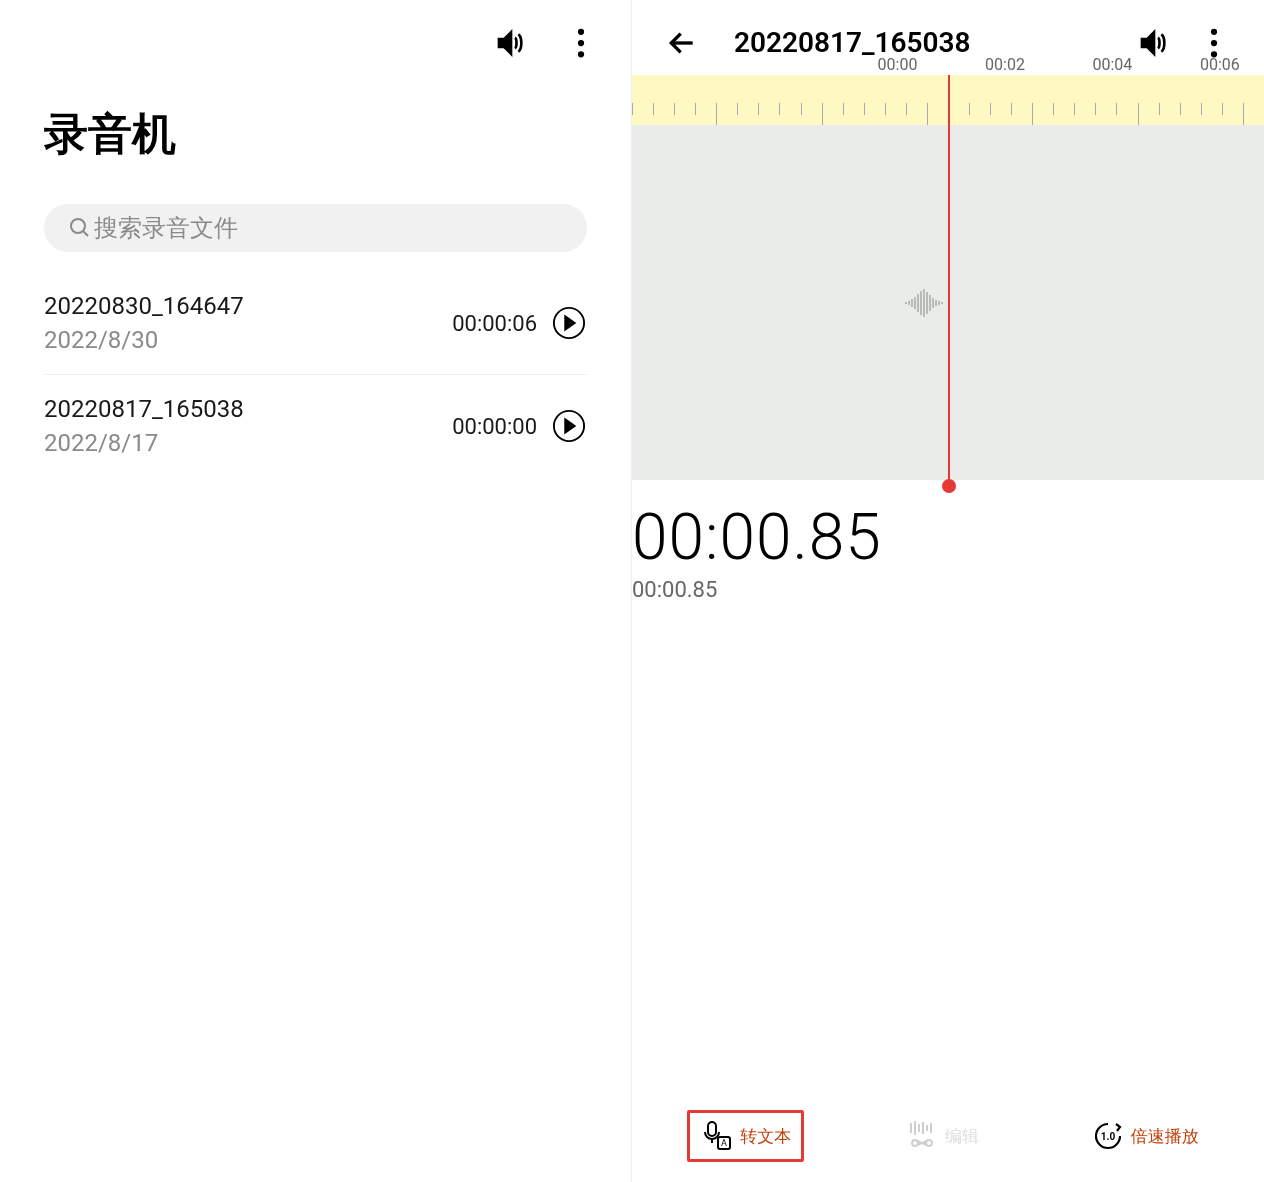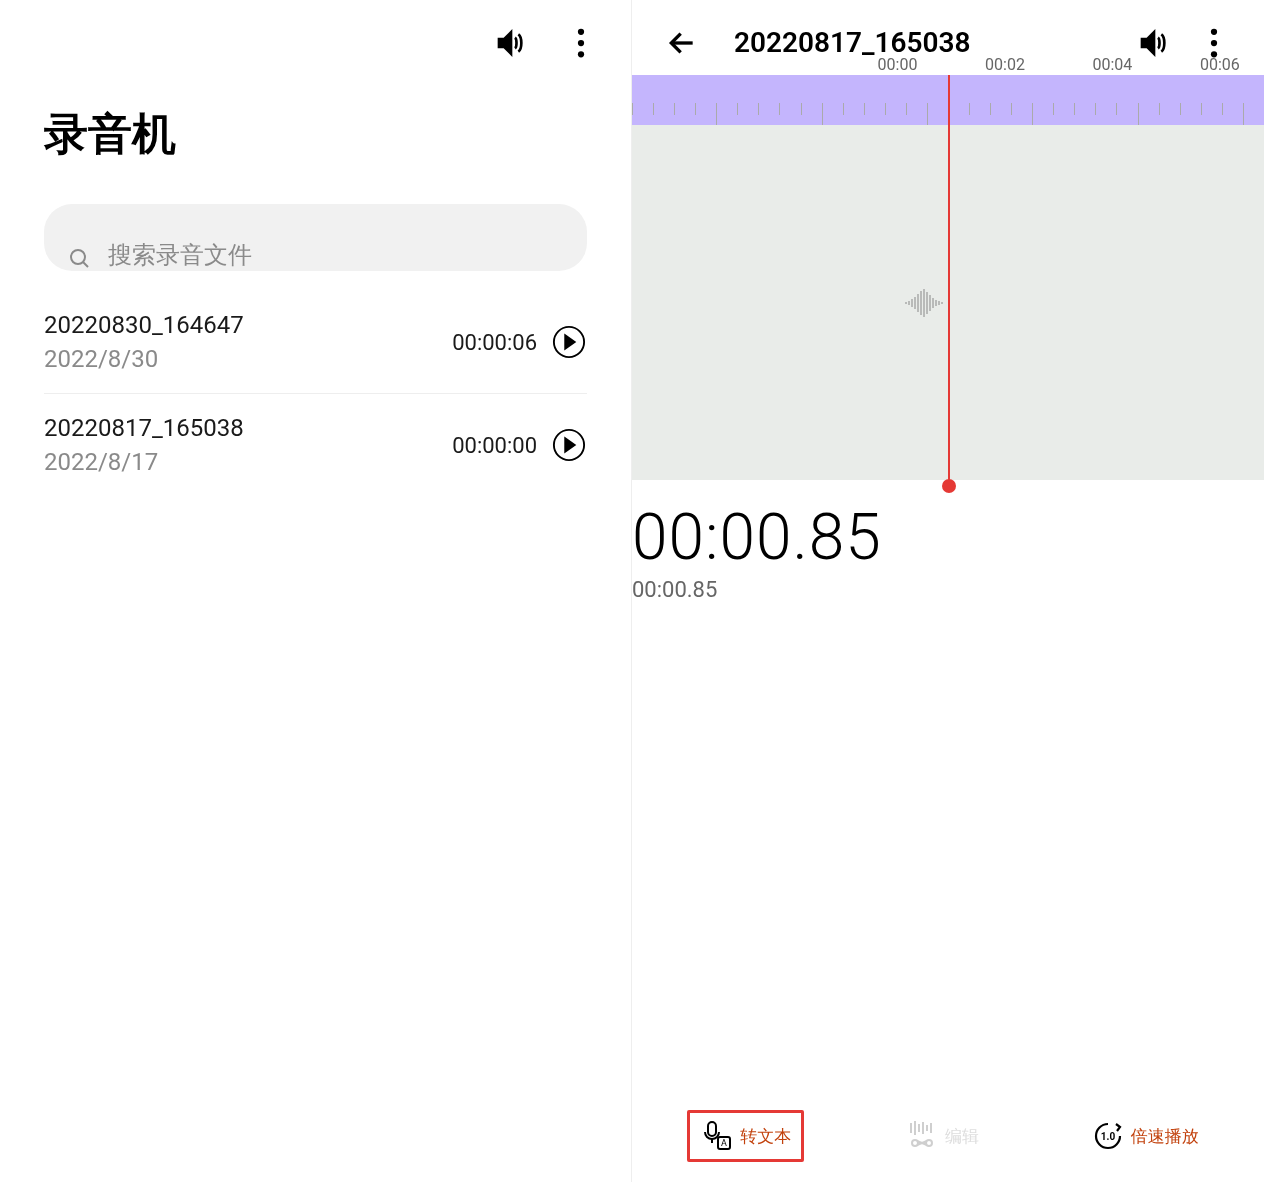--- a/index.html
+++ b/index.html
@@ -6,31 +6,31 @@
     body { display: flex; width: 1264px; height: 1182px; background: #fff; }
     .panel { width: 50%; height: 100%; display: flex; flex-direction: column; position: relative; }
     .panel-left { border-right: 1px solid #eee; }
     .header { display: flex; align-items: center; padding: 20px 30px 10px; height: 75px; }
     .header-left { justify-content: flex-end; gap: 30px; }
     .header-right { gap: 20px; }
     .back-btn { display: flex; align-items: center; justify-content: center; width: 40px; height: 40px; cursor: pointer; }
     .header-title { font-size: 28px; font-weight: 600; margin-left: 12px; flex: 1; }
     .speaker-icon, .more-icon { width: 40px; height: 40px; display: flex; align-items: center; justify-content: center; cursor: pointer; }
     .app-title { font-size: 44px; font-weight: 600; padding: 30px 44px 40px; }
-    .search-bar { margin: 0 44px 20px; background: #f1f1f1; border-radius: 28px; height: 67px; display: flex; align-items: flex-end; padding: 0 24px; gap: 16px; }
+    .search-bar { margin: 0 44px 20px; background: #f1f1f1; border-radius: 28px; height: 48px; display: flex; align-items: center; padding: 0 24px; gap: 2px; }
     .search-placeholder { color: #8a8a8a; font-size: 24px; }
     .recording-list { padding: 0 44px; }
     .recording-item { display: flex; align-items: center; padding: 20px 0; border-bottom: 1px solid #eee; justify-content: space-between; }
     .recording-info { flex: 1; }
     .recording-name { font-size: 24px; color: #1a1a1a; margin-bottom: 6px; }
     .recording-date { font-size: 24px; color: #8a8a8a; }
     .recording-duration { font-size: 22px; color: #1a1a1a; margin-right: 14px; }
     .play-btn { width: 36px; height: 36px; display: flex; align-items: center; justify-content: center; cursor: pointer; }
     .timeline-area { position: relative; }
-    .ruler { display: flex; height: 50px; background: #c4b5fd; position: relative; padding-top: 6px; }
+    .ruler { display: flex; height: 50px; background: #fef9c3; position: relative; padding-top: 6px; }
     .ruler-ticks { display: flex; width: 100%; }
     .tick { flex: 1; position: relative; border-left: 1px solid #aaa; height: 12px; }
     .tick.major { height: 22px; }
     .tick-label { position: absolute; font-size: 16px; color: #666; top: -22px; left: -18px; white-space: nowrap; }
     .waveform { background: #e9ece9; height: 355px; position: relative; display: flex; align-items: center; justify-content: center; }
     .wave-blip { position: absolute; left: 47%; top: 50%; transform: translate(-50%, -50%); }
     .playhead { position: absolute; left: 50%; top: 0; width: 2px; background: #e53935; height: 410px; z-index: 2; }
     .playhead::after { content: ''; position: absolute; bottom: -8px; left: -6px; width: 14px; height: 14px; background: #e53935; border-radius: 50%; }
     .time-display { text-align: left; padding: 20px 0; }
     .time-main { font-size: 64px; font-weight: 300; letter-spacing: 1px; }

